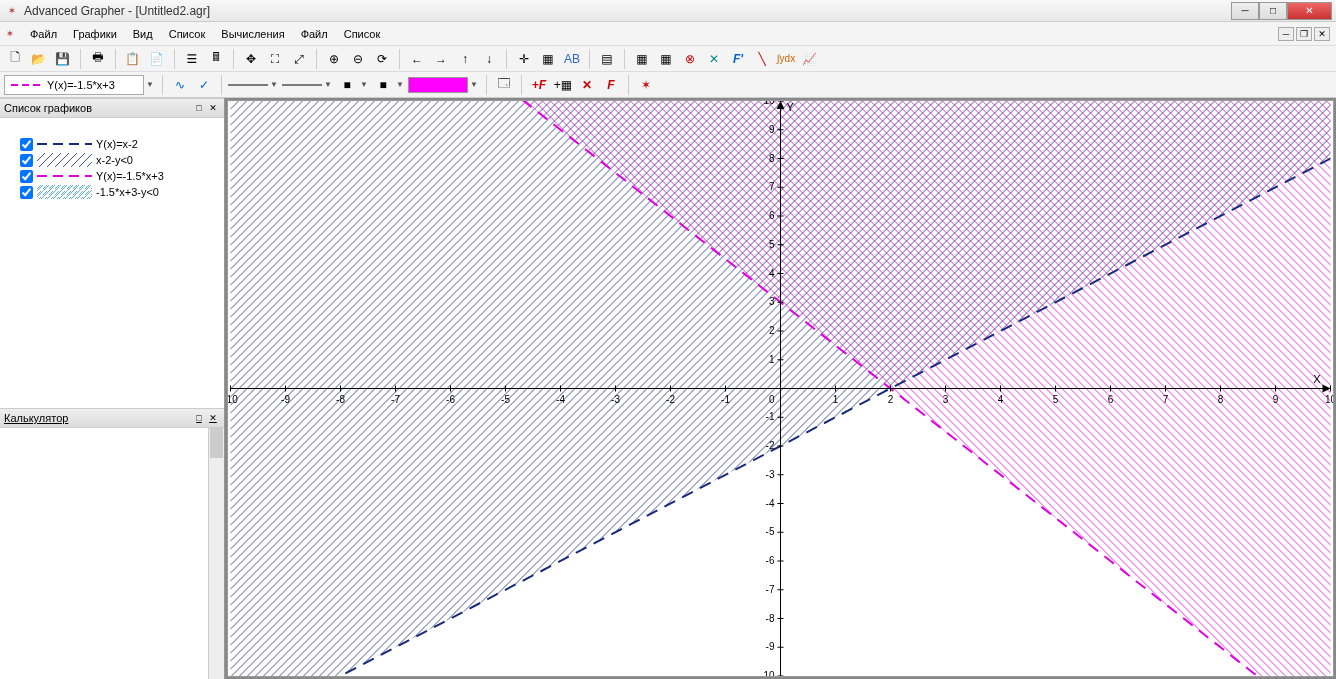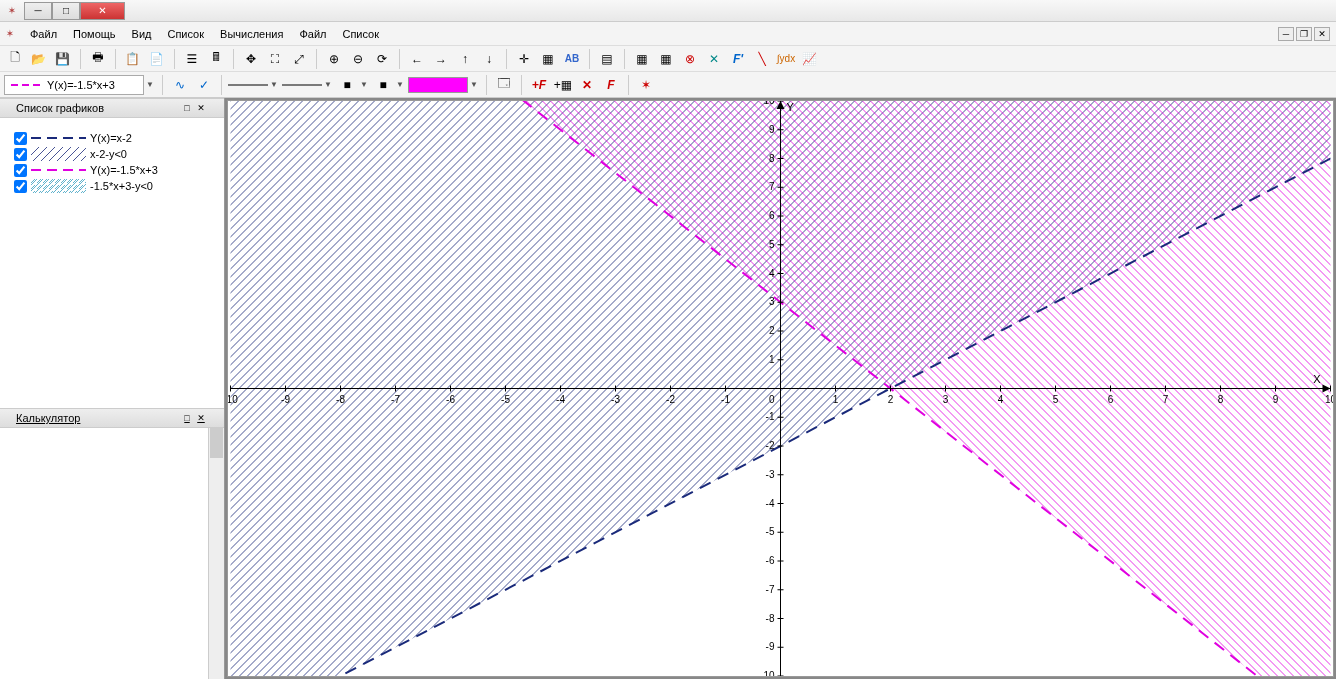--- a/index.html
+++ b/index.html
@@ -94,28 +94,28 @@
 }
 .panel {
   display:flex;flex-direction:column;
 }
 .panel-hdr {
   height: 20px;
   background: linear-gradient(#eee,#ddd);
   border-top:1px solid #ccc;
   border-bottom:1px solid #ccc;
   display:flex;align-items:center;
-  padding:0 16px;
+  padding:0 4px;
   font-size:11px;
 }
 .panel-hdr .title { flex:1; }
 .panel-hdr .pbtn { width:14px;height:14px;font-size:9px;display:flex;align-items:center;justify-content:center;cursor:pointer;}
 .graph-list {
   background:#fff;flex:1;overflow:auto;
-  padding:12px;
+  padding:18px;
 }
 .graph-row {
   display:flex;align-items:center;gap:4px;padding:1px 2px;
 }
 .graph-row input[type=checkbox]{cursor:pointer;}
 .graph-row .swatch { width:55px;height:14px;display:flex;align-items:center;justify-content:center;}
 .graph-row .label { font-size:11px;}
 .panel-graphs { height:310px; }
 .panel-calc { flex:1;text-decoration:underline; }
 .calc-body { background:#fff;flex:1;position:relative;}
@@ -129,31 +129,32 @@
 }
 .plot-area svg { width:100%; height:100%; display:block;}
 .axis-label { font-size:11px; fill:#000; }
 .tick-label { font-size:10px; fill:#000; }
 </style>
 </head>
 <body>
 
 <div class="titlebar">
   <div class="app-icon">✶</div>
+  <div class="title">Advanced Grapher - [Untitled2.agr]</div>
   <div class="win-controls">
     <div class="win-btn min">─</div>
     <div class="win-btn max">□</div>
     <div class="win-btn close">✕</div>
   </div>
 </div>
 
 <div class="menubar">
   <div class="app-icon2">✶</div>
   <div class="menu-item">Файл</div>
-  <div class="menu-item">Помощь</div>
+  <div class="menu-item">Графики</div>
   <div class="menu-item">Вид</div>
   <div class="menu-item">Список</div>
   <div class="menu-item">Вычисления</div>
   <div class="menu-item">Файл</div>
   <div class="menu-item">Список</div>
   <div class="mdi-controls">
     <div class="mdi-btn">─</div>
     <div class="mdi-btn">❐</div>
     <div class="mdi-btn">✕</div>
   </div>
@@ -180,21 +181,21 @@
   <div class="tbtn">⊖</div>
   <div class="tbtn">⟳</div>
   <div class="tsep"></div>
   <div class="tbtn">←</div>
   <div class="tbtn">→</div>
   <div class="tbtn">↑</div>
   <div class="tbtn">↓</div>
   <div class="tsep"></div>
   <div class="tbtn">✛</div>
   <div class="tbtn">▦</div>
-  <div class="tbtn" style="color:#3366cc;font-weight:bold;font-size:10px;">AB</div>
+  <div class="tbtn" style="color:#3366cc;font-weight:normal;font-size:12px;">AB</div>
   <div class="tsep"></div>
   <div class="tbtn">▤</div>
   <div class="tsep"></div>
   <div class="tbtn">▦</div>
   <div class="tbtn">▦</div>
   <div class="tbtn" style="color:#c00;">⊗</div>
   <div class="tbtn" style="color:#088;">✕</div>
   <div class="tbtn" style="color:#06c;font-style:italic;font-weight:bold;">F'</div>
   <div class="tbtn" style="color:#c00;">╲</div>
   <div class="tbtn" style="color:#c60;font-size:10px;">∫ydx</div>

